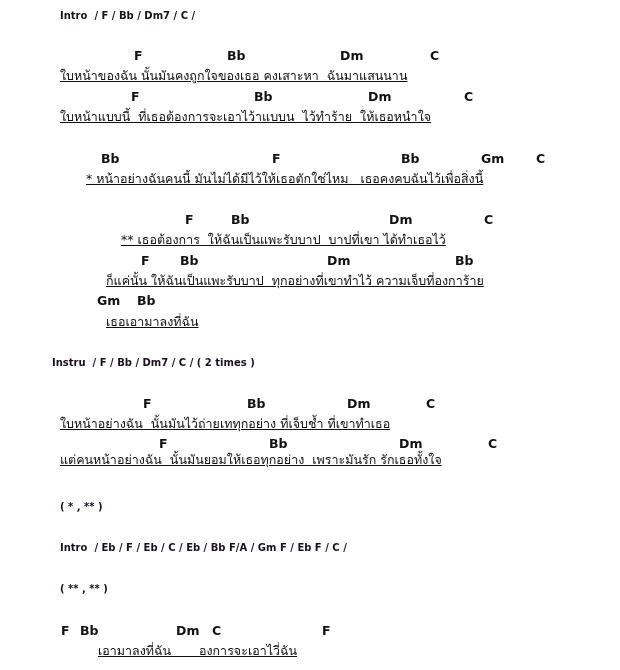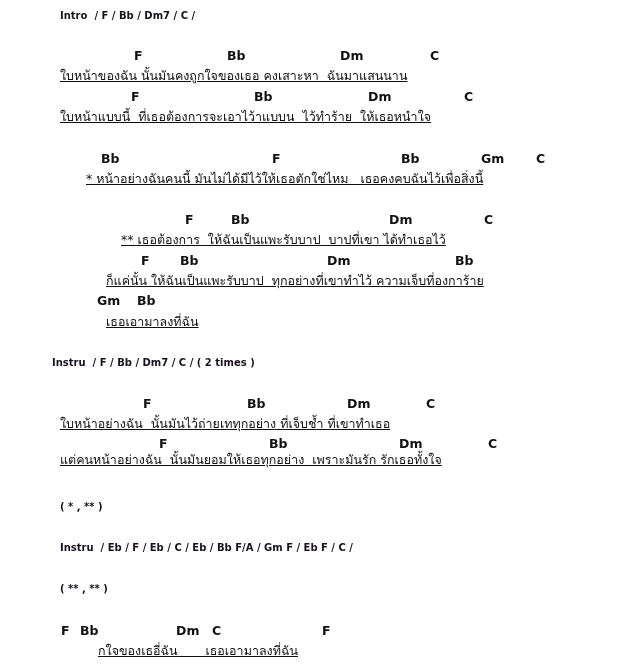--- a/index.html
+++ b/index.html
@@ -32,18 +32,18 @@
   <div class="ln ly" style="left:106px;top:314px">เธอเอามาลงที่ฉัน</div>
 
   <div class="ln hdr" style="left:52px;top:355px">Instru  / F / Bb / Dm7 / C / ( 2 times )</div>
 
   <div class="ln ch" style="top: 396px; left: 0px; width: 620px;"><span style="position: absolute; left: 143px;">F</span><span style="position: absolute; left: 247px;">Bb</span><span style="position: absolute; left: 347px;">Dm</span><span style="position: absolute; left: 426px;">C</span></div>
   <div class="ln ly" style="left:60px;top:416px">ใบหน้าอย่างฉัน  นั้นมันไว้ถ่ายเททุกอย่าง ที่เจ็บช้ำ ที่เขาทำเธอ</div>
   <div class="ln ch" style="top: 436px; left: 0px; width: 620px;"><span style="position: absolute; left: 159px;">F</span><span style="position: absolute; left: 269px;">Bb</span><span style="position: absolute; left: 399px;">Dm</span><span style="position: absolute; left: 488px;">C</span></div>
   <div class="ln ly" style="left:60px;top:452px">แต่คนหน้าอย่างฉัน  นั้นมันยอมให้เธอทุกอย่าง  เพราะมันรัก รักเธอทั้งใจ</div>
 
   <div class="ln hdr" style="left:60px;top:499px">( * , ** )</div>
-  <div class="ln hdr" style="left:60px;top:540px">Instru  / Eb / F / Eb / C / Eb / Bb F/A / Gm F / Eb F / C /</div>
+  <div class="ln hdr" style="left:60px;top:540px">Intro  / Eb / F / Eb / C / Eb / Bb F/A / Gm F / Eb F / C /</div>
   <div class="ln hdr" style="left:60px;top:581px">( ** , ** )</div>
 
   <div class="ln ch" style="top: 623px; left: 0px; width: 620px;"><span style="position: absolute; left: 61px;">F</span><span style="position: absolute; left: 80px;">Bb</span><span style="position: absolute; left: 176px;">Dm</span><span style="position: absolute; left: 212px;">C</span><span style="position: absolute; left: 322px;">F</span></div>
-  <div class="ln ly" style="left:98px;top:643px">กใจของเธอี่ฉัน       เธอเอามาลงที่ฉัน</div>
+  <div class="ln ly" style="left:98px;top:643px">เอามาลงที่ฉัน       องการจะเอาไวี่ฉัน</div>
 </div>
 
 </body></html>

